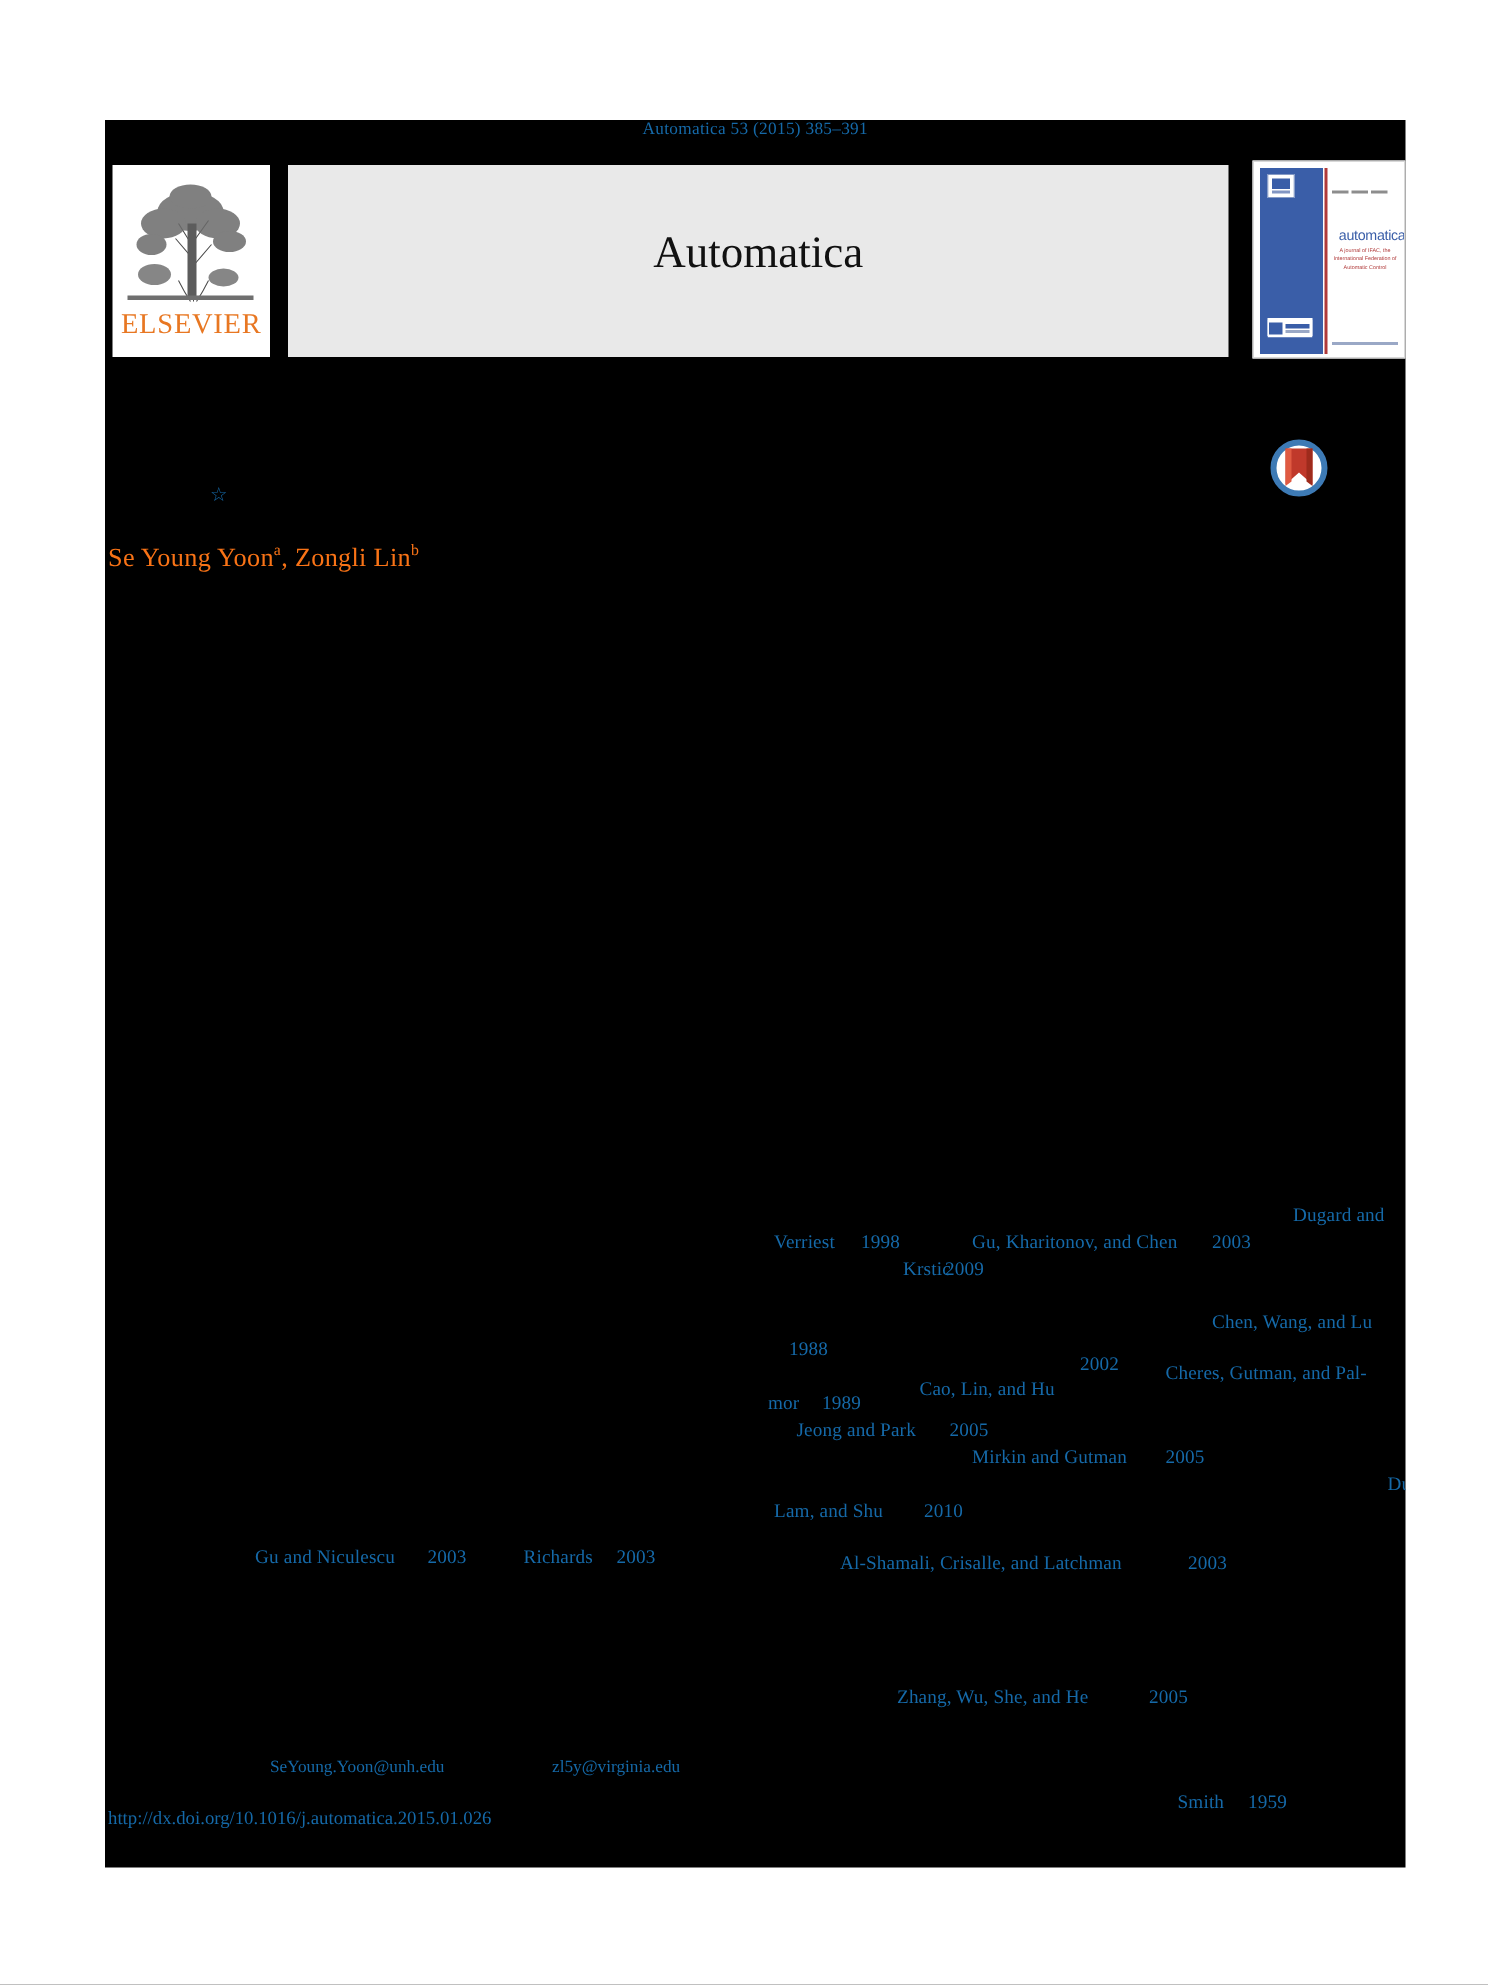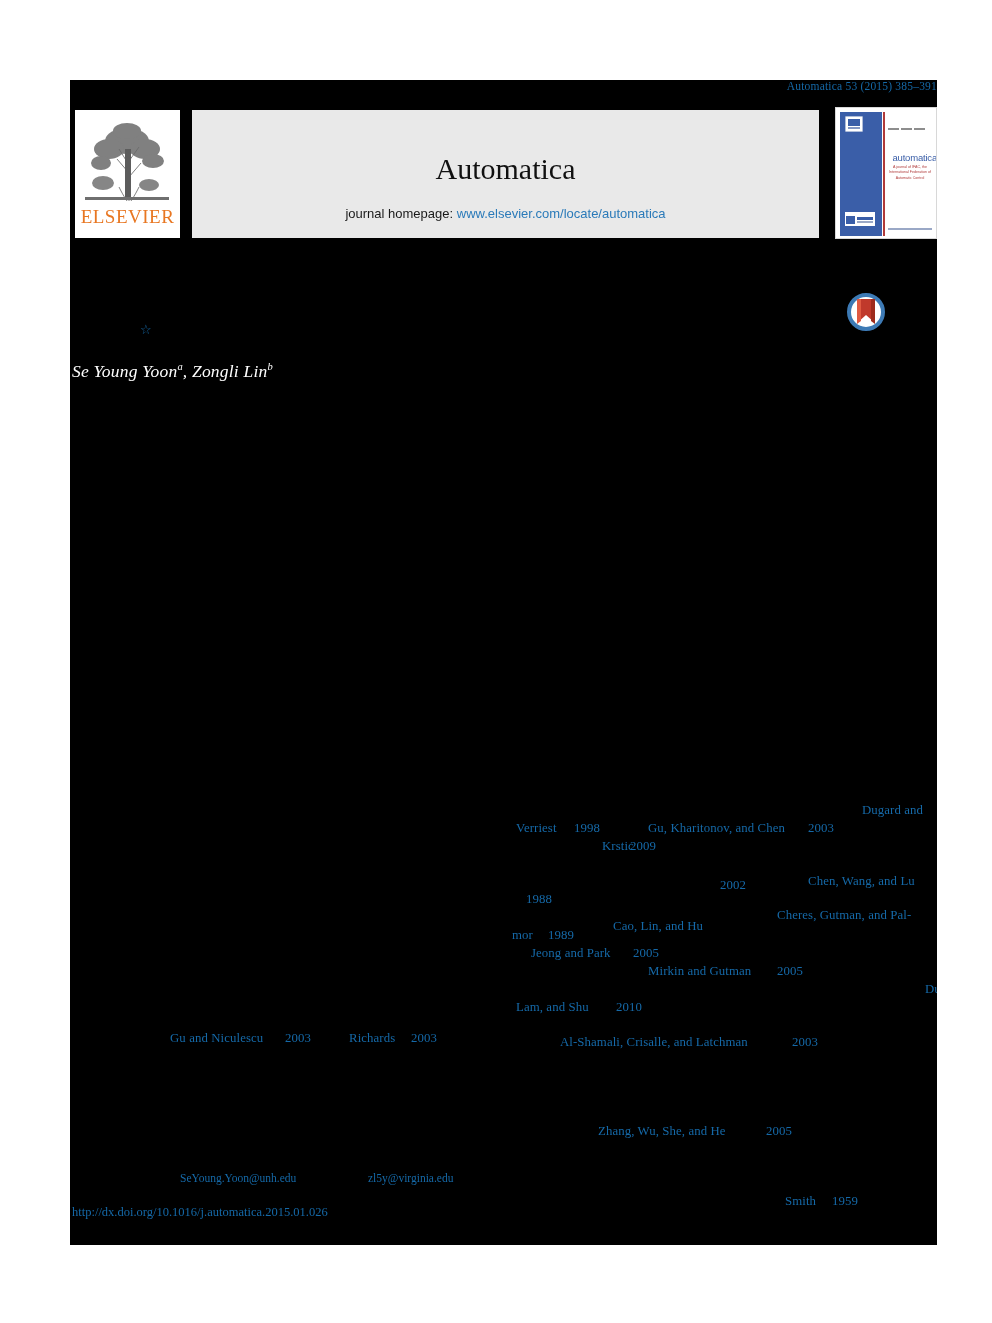--- a/index.html
+++ b/index.html
@@ -8,21 +8,21 @@
     font-family:"Liberation Serif", serif;
     -webkit-font-smoothing:none;
   }
   
   #page{
     position:absolute;left:70px;top:80px;width:867px;height:1165px;
     background:#000000;overflow:hidden;
   }
   
   #runhead{
-    position:absolute;left:0;top:0;width:867px;text-align:right;
+    position:absolute;left:0;top:0;width:867px;text-align:center;
     font-size:11.5px;color:#1569a8;letter-spacing:.2px;
     font-family:"Liberation Serif", serif;
   }
   
   #masthead{
     position:absolute;left:0px;top:27px;width:867px;height:134px;
   }
   #elsevier-logo{
     position:absolute;left:5px;top:3px;width:105px;height:128px;
     background:#ffffff;
@@ -100,21 +100,21 @@
   }
   
   #title-footnote-star{
     position:absolute;left:70px;top:243px;
     font-size:13px;color:#1569a8;line-height:1;
   }
   
   #authors{
     position:absolute;left:2px;top:281px;width:860px;
     font-family:"Liberation Serif", serif;
-    font-size:17.5px;color:#ffffff;letter-spacing:.2px;font-style:italic;
+    font-size:17.5px;color:#f97316;letter-spacing:.2px;
   }
   #authors sup{font-size:10.5px;vertical-align:super;}
   
   .cite{
     position:absolute;color:#1569a8;
     font-family:"Liberation Serif", serif;
     font-size:12.8px;white-space:nowrap;letter-spacing:.1px;
   }
   .email{
     position:absolute;color:#1569a8;
@@ -159,23 +159,20 @@
             <ellipse cx="66" cy="70" rx="10" ry="6"></ellipse>
           </g>
           <rect x="2" y="82" width="84" height="3" fill="#6f6f6f"></rect>
         </svg>
       </div>
       <div class="wordmark">ELSEVIER</div>
     </div>
 
     <div id="journal-band">
       <div class="journal-title">Automatica</div>
-      <div class="homepage-line">
-        <span>journal homepage: </span><span class="hp">www.elsevier.com/locate/automatica</span>
-      </div>
     </div>
 
     <div id="cover-thumb">
       <div class="band"></div>
       <div class="els-mark">
         <svg width="18" height="16" viewBox="0 0 18 16">
           <rect width="18" height="16" fill="#ffffff" stroke="#5e7ab3" stroke-width="1"></rect>
           <rect x="3" y="3" width="12" height="7" fill="#3a5ea8"></rect>
           <rect x="3" y="11" width="12" height="2" fill="#8296c3"></rect>
         </svg>
@@ -213,21 +210,21 @@
 
   <div id="citations-layer">
       <span class="cite" style="left: 792px; top: 723px;">Dugard and</span>
       <span class="cite" style="left: 446px; top: 741px;">Verriest</span>
       <span class="cite" style="left: 504px; top: 741px;">1998</span>
       <span class="cite" style="left: 578px; top: 741px;">Gu, Kharitonov, and Chen</span>
       <span class="cite" style="left: 738px; top: 741px;">2003</span>
       <span class="cite" style="left: 532px; top: 759px;">Krstic</span>
       <span class="cite" style="left: 560px; top: 759px;">2009</span>
       <span class="cite" style="left: 543px; top: 794px; margin-top: 45px;">Cao, Lin, and Hu</span>
-      <span class="cite" style="left: 650px; top: 798px;">2002</span>
+      <span class="cite" style="left: 650px; top: 822px;">2002</span>
       <span class="cite" style="left: 738px; top: 794px;">Chen, Wang, and Lu</span>
       <span class="cite" style="left: 456px; top: 812px;">1988</span>
       <span class="cite" style="left: 707px; top: 828px;">Cheres, Gutman, and Pal-</span>
       <span class="cite" style="left: 442px; top: 848px;">mor</span>
       <span class="cite" style="left: 478px; top: 848px;">1989</span>
       <span class="cite" style="left: 461px; top: 866px;">Jeong and Park</span>
       <span class="cite" style="left: 563px; top: 866px;">2005</span>
       <span class="cite" style="left: 578px; top: 884px;">Mirkin and Gutman</span>
       <span class="cite" style="left: 707px; top: 884px;">2005</span>
       <span class="cite" style="left: 855px; top: 902px;">Du,</span>

